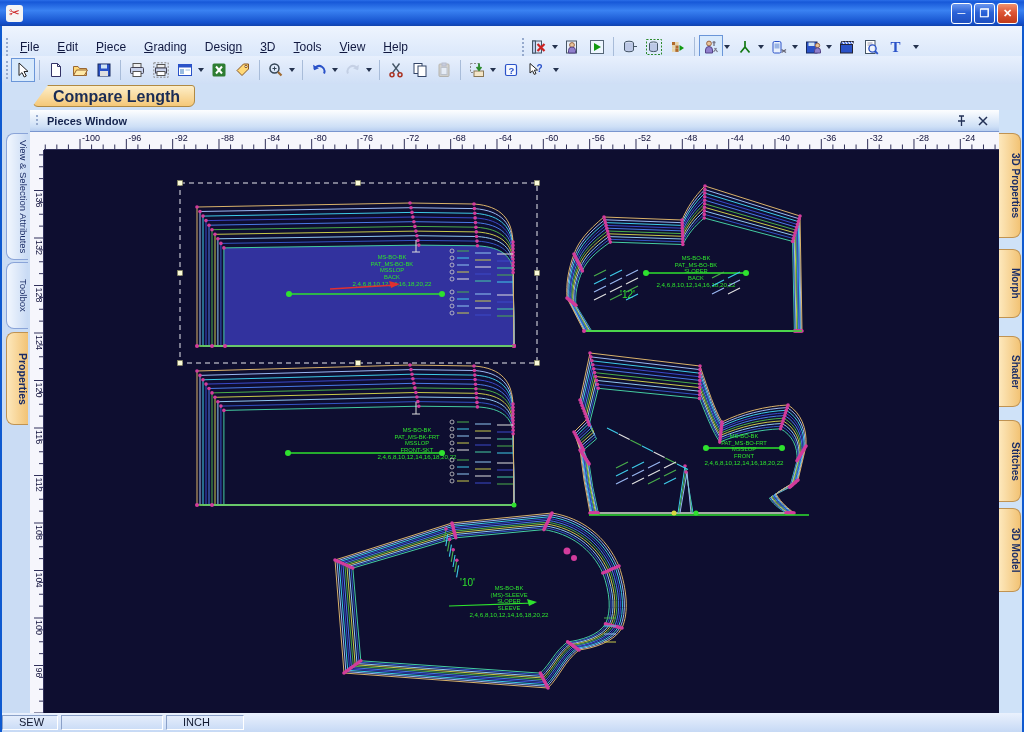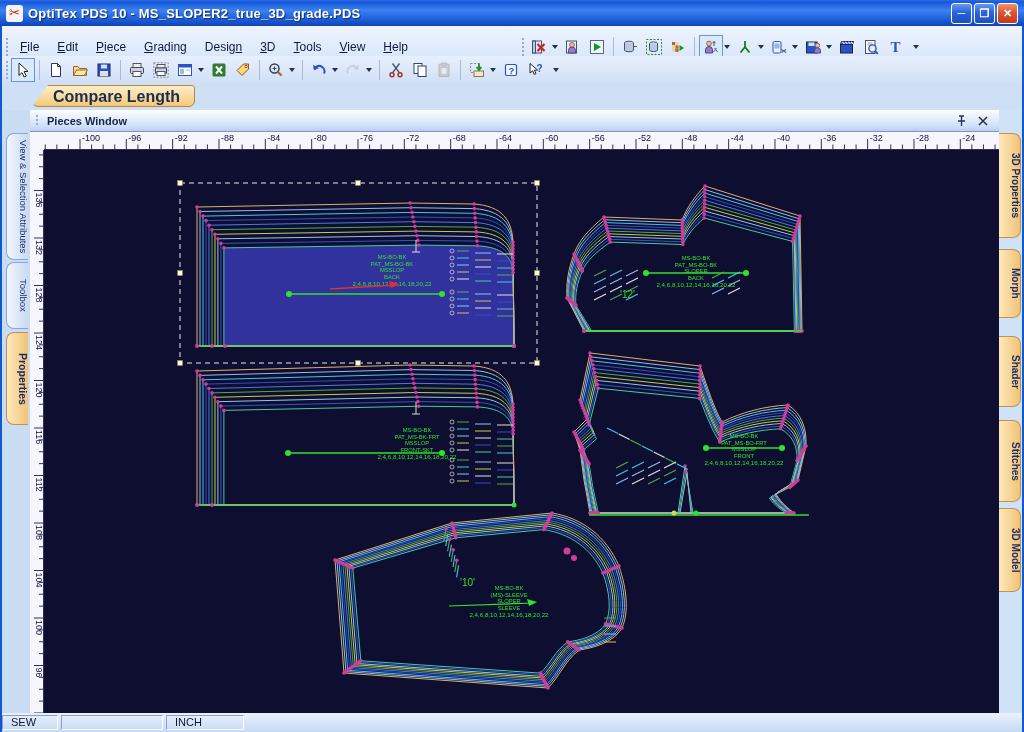--- a/index.html
+++ b/index.html
@@ -34,29 +34,28 @@
 #phead{position:absolute;left:0;top:0;width:969px;height:22px;background:linear-gradient(#fdfeff,#cddff6 80%,#b8cef0);border-bottom:1px solid #7a96cf;display:flex;align-items:center}
 #phead .grip{height:12px;margin-left:6px}
 #ptitle{font-size:11px;font-weight:bold;color:#15244e;margin-left:6px}
 #phbtns{margin-left:auto;display:flex;align-items:center;gap:10px;padding-right:10px;color:#223}
 #hruler{position:absolute;left:14px;top:22px;width:955px;height:18px;background:#0369a1}
 #vruler{position:absolute;left:0;top:40px;width:14px;height:563px;background:#f6f6fc}
 #rcorner{position:absolute;left:0;top:22px;width:14px;height:18px;background:#f6f6fc}
 #canvas{position:absolute;left:14px;top:40px;width:955px;height:563px;background:#0e0e30}
 #statusbar{position:absolute;left:0;top:713px;width:1020px;height:19px;background:linear-gradient(#eaf1fd,#c6d9f5);display:flex;align-items:center;font-size:11px;color:#101830}
 #statusmsg{flex:1;padding-left:6px}
-.scell{height:15px;border:1px solid;border-color:#8aa0c8 #fff #fff #8aa0c8;margin-right:3px;font-size:11px;padding:0 8px;line-height:13px}
+.scell{height:15px;border:1px solid;border-color:#8aa0c8 #fff #fff #8aa0c8;margin-right:3px;font-size:11px;padding:0 16px;line-height:13px}
 </style>
 </head>
 <body>
 
 <div id="win">
   <div id="titlebar">
     <div id="titleicon">✂</div>
-    <div id="titletext">OptiTex PDS 10 - MS_SLOPER2_true_3D_grade.PDS</div>
     <div id="winbtns">
       <div class="wbtn">─</div>
       <div class="wbtn">❐</div>
       <div class="wbtn close">✕</div>
     </div>
   </div>
   <div id="menurow">
     <div class="grip"></div>
     <div id="menuitems" style="display:flex">
         <div class="menuitem"><u>F</u>ile</div>

